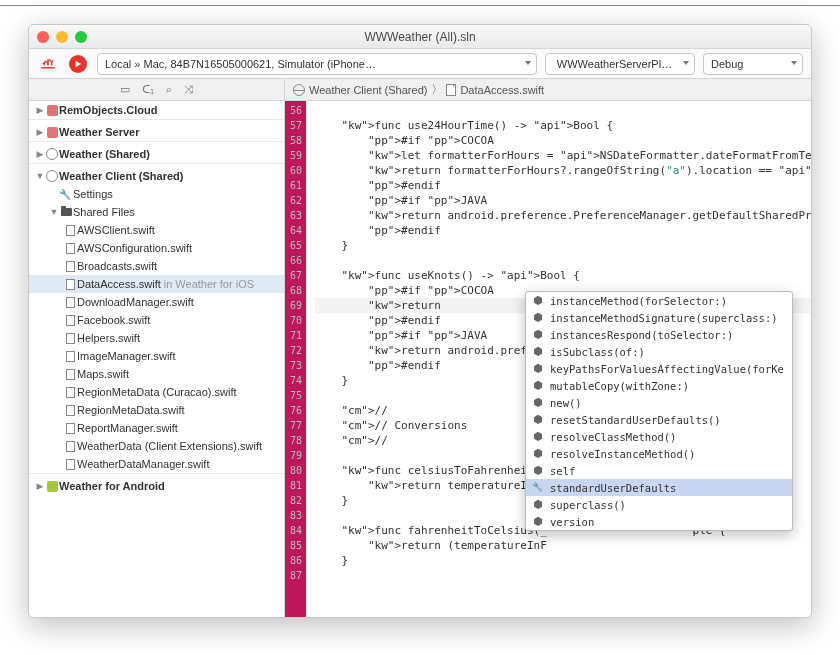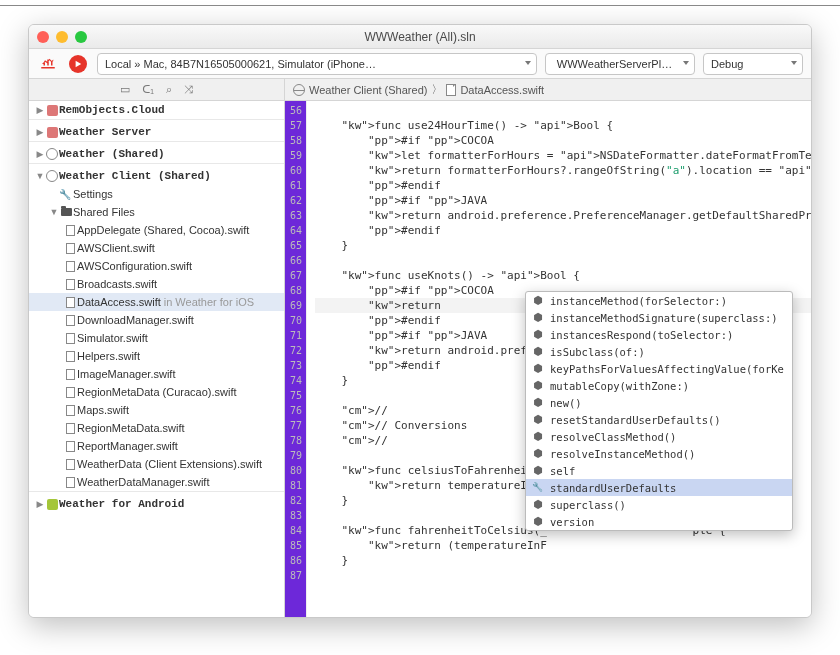--- a/index.html
+++ b/index.html
@@ -94,39 +94,39 @@
 }
 .tree-item {
   display:flex; align-items:center; height:18px; padding-left:6px;
   white-space:nowrap; cursor:pointer;
 }
 .tree-item.selected { background:#e1e9f5; }
 .tree-item .disclosure {
   width:10px; color:#888; font-size:9px; text-align:center;
 }
 .tree-item .icon-slot { width:14px; display:flex; justify-content:center; }
-.tree-item .bold { font-weight:600;font-family:Liberation Mono, monospace; }
+.tree-item .bold { font-weight:600; }
 .tree-item .dim { color:#999; padding-left:3px; }
 .section-border { border-top:1px solid #e8e8e8; height:4px; }
 .indent-1{padding-left:20px !important;}
 .indent-2{padding-left:34px !important;}
 .wrench-icon{font-size:10px;color:#444;}
 .folder-icon{width:11px;height:8px;background:#555;border-radius:1px;position:relative;}
 .folder-icon::before{content:"";position:absolute;top:-2px;left:0;width:5px;height:2px;background:#555;border-radius:1px 1px 0 0;}
 .doc-icon{width:9px;height:11px;border:1px solid #888;background:#fff;}
 .proj-icon{width:11px;height:11px;background:#d77;border-radius:2px;}
 .android-icon{width:11px;height:11px;background:#a4c639;border-radius:2px;}
 
 .editor {
   flex:1; display:flex; background:#fff; position:relative;
   font-family: Menlo, Consolas, monospace; font-size:11px;
   overflow:hidden;
 }
 .gutter {
-  width:22px; background:#6d28d9; border-right:1px solid #eee;
+  width:22px; background:#be185d; border-right:1px solid #eee;
   text-align:right; color:#bbb; padding:2px 4px 0 0; line-height:15px;
   font-size:10px;
 }
 .code {
   flex:1; padding:2px 0 0 8px; line-height:15px; white-space:pre;
   overflow:hidden;
 }
 .hl-line { background:#f3f3f3; display:inline-block; width:100%; }
 .str { color:#1e9e6e; }
 
@@ -247,26 +247,20 @@
         <span class="disclosure">▼</span>
           <span class="icon-slot">
             <span class="folder-icon"></span>
           </span>
         <span>Shared Files</span>
       </div>
       <div class="tree-item indent-2">
           <span class="icon-slot">
             <span class="doc-icon"></span>
           </span>
-          <span>AppDelegate (Shared, Cocoa).swift</span>
-        </div>
-      <div class="tree-item indent-2">
-          <span class="icon-slot">
-            <span class="doc-icon"></span>
-          </span>
           <span>AWSClient.swift</span>
         </div>
       <div class="tree-item indent-2">
           <span class="icon-slot">
             <span class="doc-icon"></span>
           </span>
           <span>AWSConfiguration.swift</span>
         </div>
       <div class="tree-item indent-2">
           <span class="icon-slot">
@@ -284,45 +278,45 @@
       <div class="tree-item indent-2">
           <span class="icon-slot">
             <span class="doc-icon"></span>
           </span>
           <span>DownloadManager.swift</span>
         </div>
       <div class="tree-item indent-2">
           <span class="icon-slot">
             <span class="doc-icon"></span>
           </span>
-          <span>Simulator.swift</span>
+          <span>Facebook.swift</span>
         </div>
       <div class="tree-item indent-2">
           <span class="icon-slot">
             <span class="doc-icon"></span>
           </span>
           <span>Helpers.swift</span>
         </div>
       <div class="tree-item indent-2">
           <span class="icon-slot">
             <span class="doc-icon"></span>
           </span>
           <span>ImageManager.swift</span>
         </div>
       <div class="tree-item indent-2">
           <span class="icon-slot">
             <span class="doc-icon"></span>
           </span>
+          <span>Maps.swift</span>
+        </div>
+      <div class="tree-item indent-2">
+          <span class="icon-slot">
+            <span class="doc-icon"></span>
+          </span>
           <span>RegionMetaData (Curacao).swift</span>
-        </div>
-      <div class="tree-item indent-2">
-          <span class="icon-slot">
-            <span class="doc-icon"></span>
-          </span>
-          <span>Maps.swift</span>
         </div>
       <div class="tree-item indent-2">
           <span class="icon-slot">
             <span class="doc-icon"></span>
           </span>
           <span>RegionMetaData.swift</span>
         </div>
       <div class="tree-item indent-2">
           <span class="icon-slot">
             <span class="doc-icon"></span>

